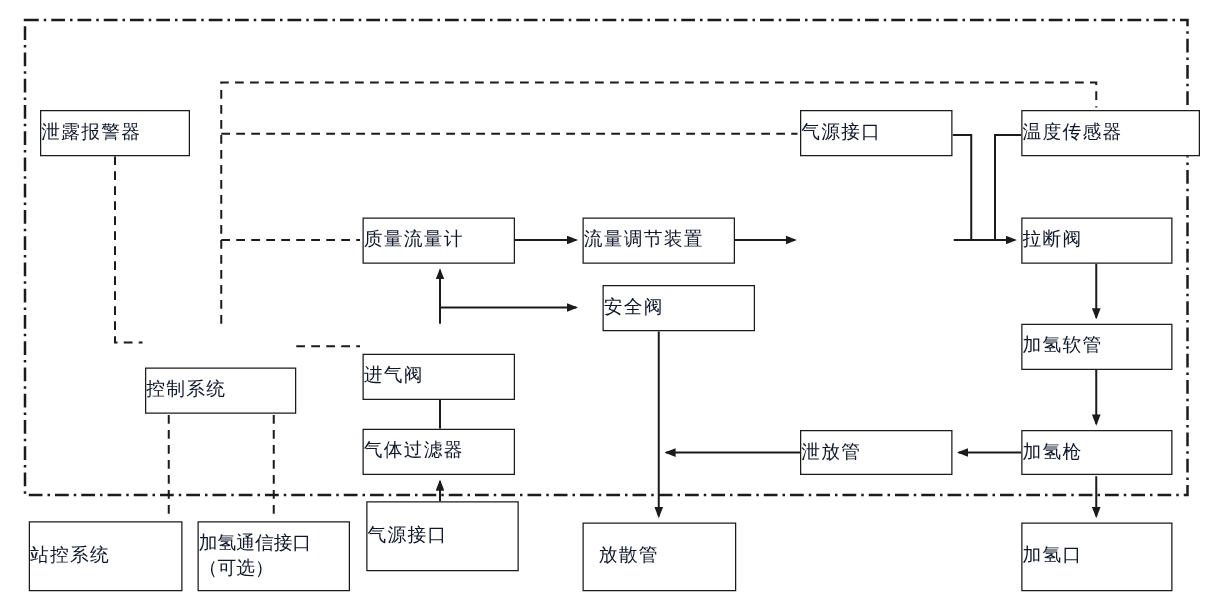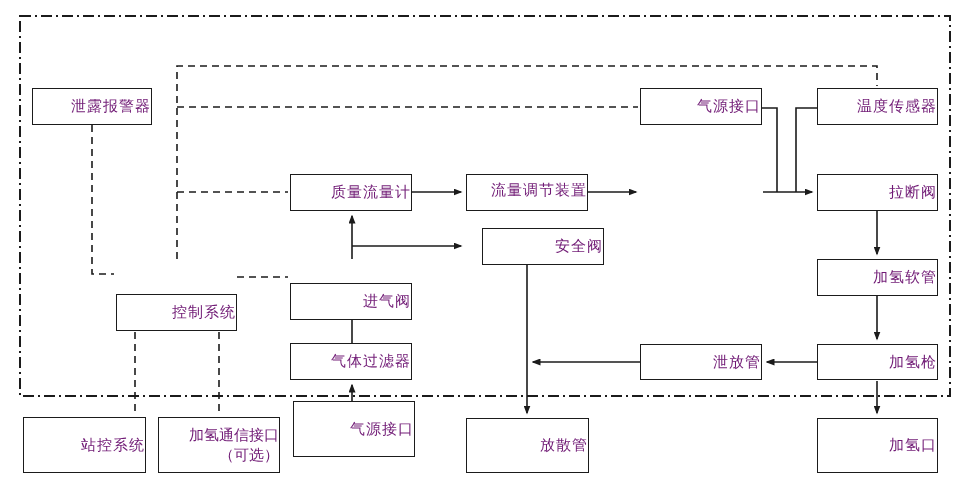--- a/index.html
+++ b/index.html
@@ -11,24 +11,24 @@
     overflow:hidden;
   }
   .wires{position:absolute;left:0;top:0;z-index:0;}
   .node{
     position:absolute;
     box-sizing:border-box;
     border:1.5px solid #1b1b1b;
     background:#ffffff;
     display:flex;
     flex-direction:column;
-    align-items:flex-end;
+    align-items:flex-start;
     justify-content:center;
     z-index:1;
-    color:#701a75;
+    color:#0f172a;
     font-size:15px;
     letter-spacing:1px;
     line-height:1.35;
     white-space:nowrap;
     text-align:center;
   }
 </style>
 </head>
 <body>
 
@@ -74,29 +74,29 @@
   </svg>
 
   <div class="node" style="left:32px;top:88px;width:120px;height:37px;">
     <span>泄露报警器</span>
   </div>
 
   <div class="node" style="left:640px;top:88px;width:122px;height:37px;">
     <span>气源接口</span>
   </div>
 
-  <div class="node" style="left:817px;top:88px;width:121px;height:37px;">
+  <div class="node" style="left:817px;top:88px;width:143px;height:37px;">
     <span>温度传感器</span>
   </div>
 
   <div class="node" style="left:290px;top:174px;width:122px;height:37px;">
     <span>质量流量计</span>
   </div>
 
-  <div class="node" style="left:466px;top:174px;width:122px;height:37px;font-family:Liberation Mono, monospace;">
+  <div class="node" style="left:466px;top:174px;width:122px;height:37px;">
     <span>流量调节装置</span>
   </div>
 
 
   <div class="node" style="left:817px;top:174px;width:121px;height:37px;">
     <span>拉断阀</span>
   </div>
 
   <div class="node" style="left:466px;top:228px;width:122px;height:37px;margin-left:16px;">
     <span>安全阀</span>
@@ -132,21 +132,21 @@
 
   <div class="node" style="left:158px;top:417px;width:122px;height:56px;letter-spacing:0;">
     <span>加氢通信接口</span>
     <span>（可选）</span>
   </div>
 
   <div class="node" style="left:293px;top:401px;width:122px;height:56px;">
     <span>气源接口</span>
   </div>
 
-  <div class="node" style="left:466px;top:418px;width:123px;height:55px;">
+  <div class="node" style="left:466px;top:418px;width:123px;height:55px;padding-left:12px;">
     <span>放散管</span>
   </div>
 
   <div class="node" style="left:817px;top:418px;width:121px;height:55px;">
     <span>加氢口</span>
   </div>
 
 </div>
 
 </body></html>

